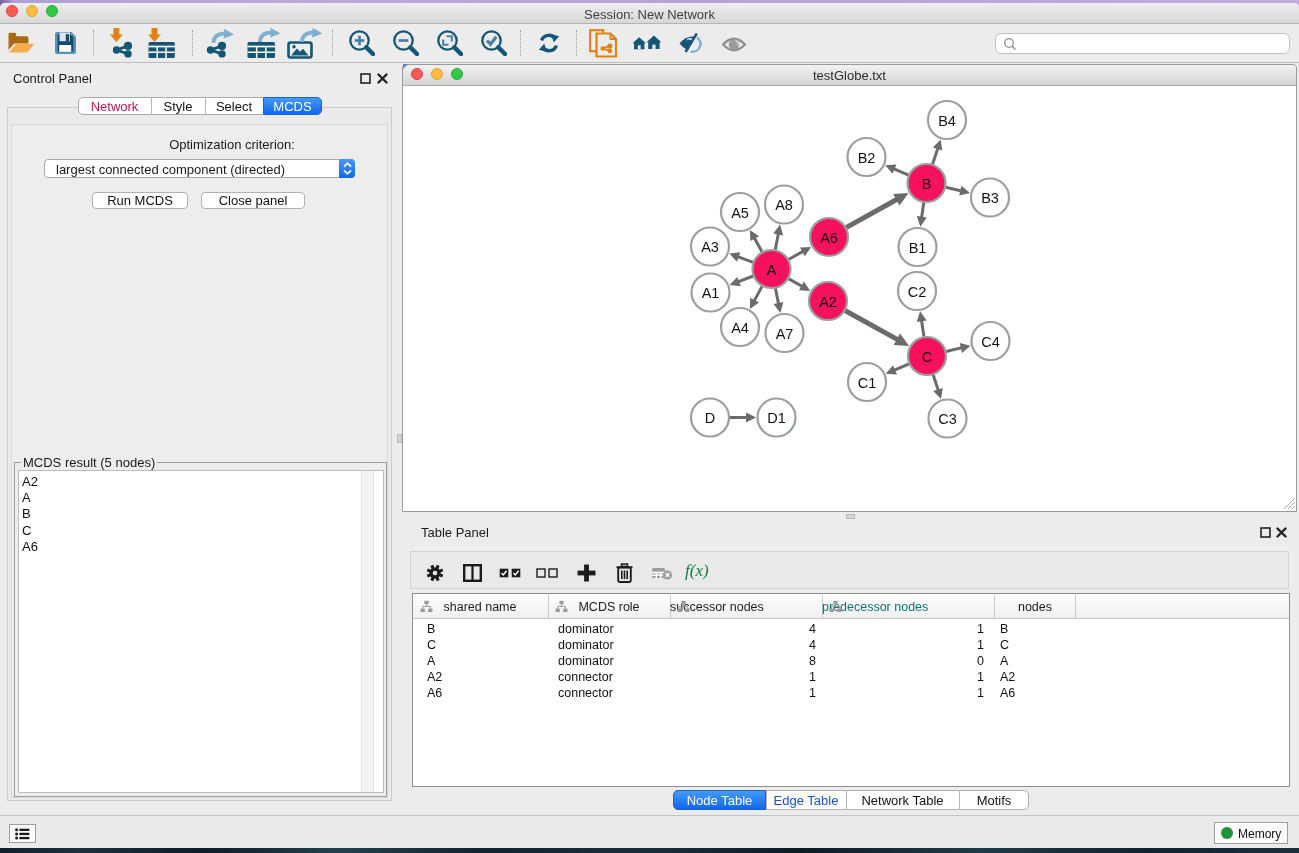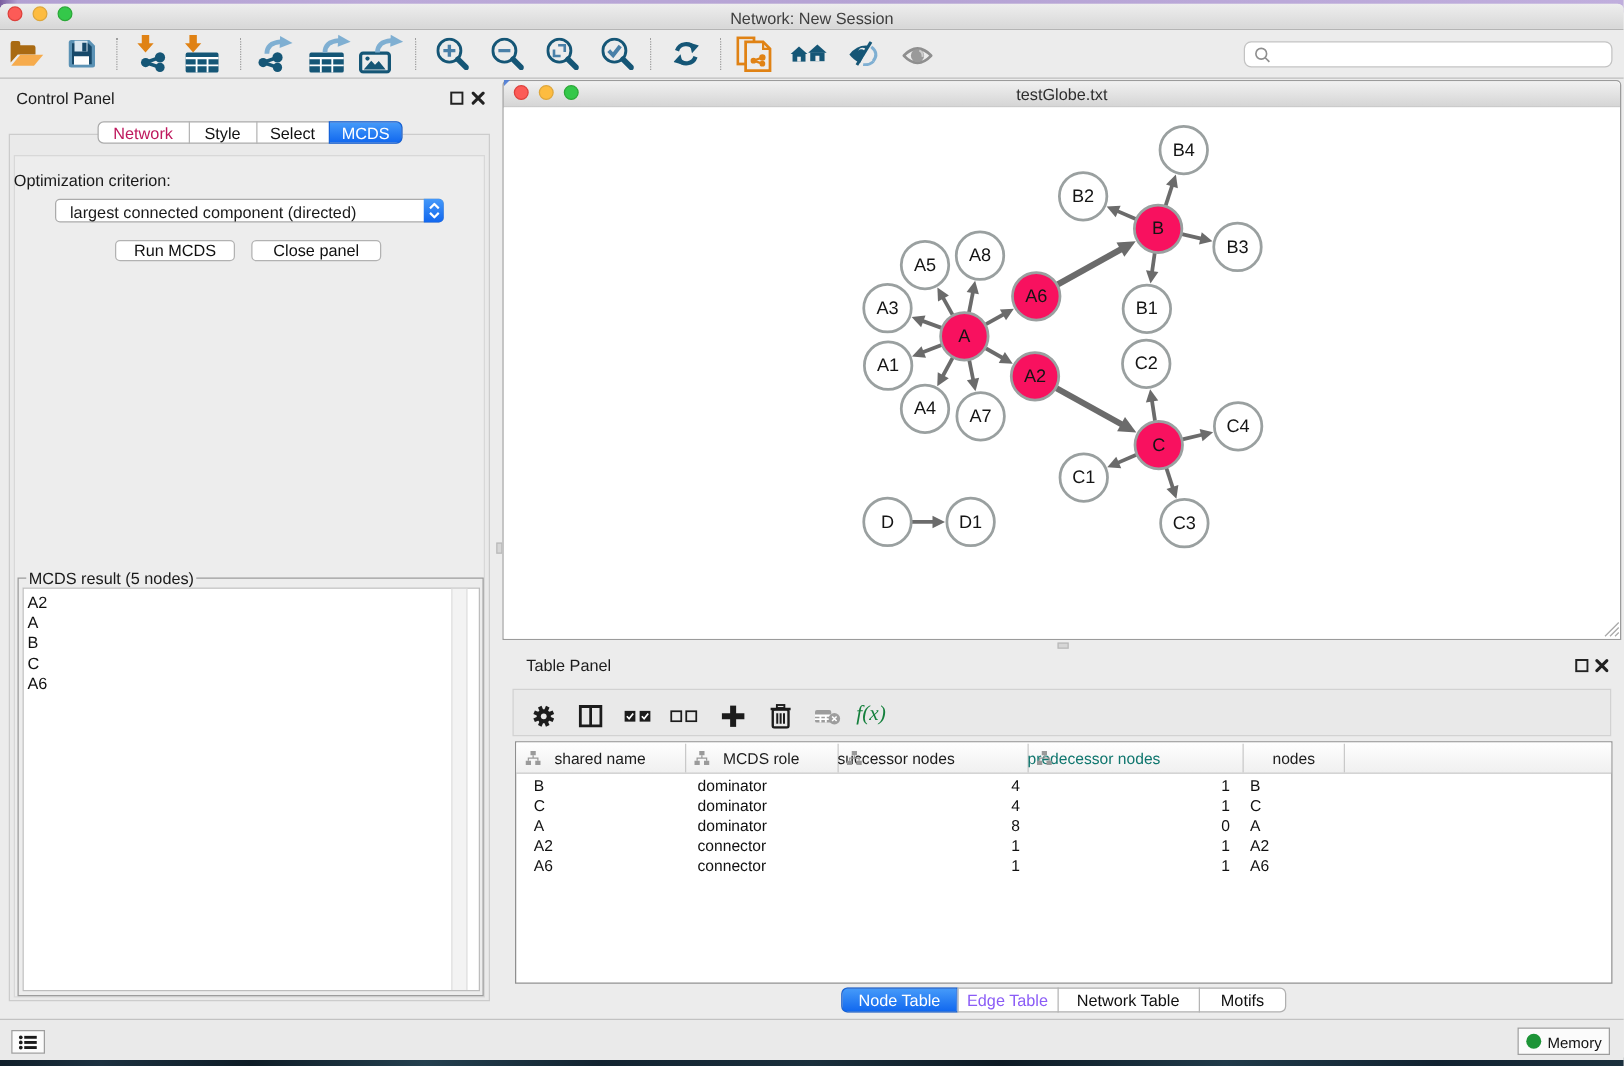--- a/index.html
+++ b/index.html
@@ -6,21 +6,21 @@
 .abs { position:absolute; }
 .tsep { position:absolute; top:30px; height:26px; width:0; border-left:1px dotted #9e9e9e; }
 </style></head><body>
 
 <div class="abs" style="left:0;top:0;width:1299px;height:10px;background:linear-gradient(90deg,#7a5d9d 0px,#b2a0d2 14px,#bcaad9 300px,#b5a3d4 700px,#c0aedd 1299px);"></div>
 <div class="abs" style="left:0;top:846px;width:1299px;height:7px;background:linear-gradient(90deg,#101f2a,#1c3140 80px,#0e1c26 200px,#24404f 340px,#122330 480px,#1a2f3c 650px,#0d1a24 800px,#203a49 980px,#112230 1150px,#1b303d 1299px);"></div>
 
 <div class="abs" style="left:0;top:3px;width:1299px;height:845px;background:#ececec;border-radius:5px 5px 0 0;"></div>
 
 <div class="abs" style="left:0;top:3px;width:1299px;height:21px;background:linear-gradient(180deg,#eeeeee,#d7d7d7);border-bottom:1px solid #b4b4b4;border-radius:5px 5px 0 0;"></div>
-<div class="abs" style="left:0;top:7px;width:1299px;text-align:center;font-size:13px;color:#3e3e3e;">Network: New Session</div>
+<div class="abs" style="left:0;top:7px;width:1299px;text-align:center;font-size:13px;color:#3e3e3e;">Session: New Network</div>
 <div class="abs" style="left:6px;top:5px;width:12px;height:12px;border-radius:6px;background:#fc5b57;border:1px solid #dd403b;"></div>
 <div class="abs" style="left:26px;top:5px;width:12px;height:12px;border-radius:6px;background:#fdbc40;border:1px solid #dea63a;"></div>
 <div class="abs" style="left:46px;top:5px;width:12px;height:12px;border-radius:6px;background:#34c84a;border:1px solid #2aa837;"></div>
 
 <div class="abs" style="left:0;top:24px;width:1299px;height:39px;background:#ececec;border-bottom:1px solid #bdbdbd;"></div>
 <svg style="position:absolute;left:8px;top:32px" width="28" height="22" viewBox="0 0 28 22">
     <path d="M0.5 18 L0.5 2.6 Q0.5 0.8 2.3 0.8 L6.6 0.8 Q8.2 0.8 8.2 2.6 L8.2 4.2 L18.6 4.2 Q20.4 4.2 20.4 6 L20.4 11.6 L6.2 11.6 L0.5 18 Z" fill="#a96a12"></path>
     <path d="M1 20.6 L8.2 11.7 L26.6 11.7 L19.2 20.6 Z" fill="#f6ab4c"></path>
   </svg>
 <svg style="position:absolute;left:54px;top:31px" width="23" height="24" viewBox="0 0 23 24">
@@ -160,21 +160,21 @@
 
 <div class="abs" style="left:78px;top:97px;width:244px;height:18px;background:#fff;border:1px solid #ababab;border-radius:5px;"></div>
 <div class="abs" style="left:263px;top:97px;width:59px;height:18px;background:linear-gradient(180deg,#459af9,#1168ef);border:1px solid #1663d9;border-radius:0 5px 5px 0;"></div>
 <div class="abs" style="left:151px;top:97px;width:1px;height:18px;background:#b5b5b5;"></div>
 <div class="abs" style="left:205px;top:97px;width:1px;height:18px;background:#b5b5b5;"></div>
 <div class="abs" style="left:78px;top:99px;width:73px;height:16px;text-align:center;font-size:13px;color:#be185d;">Network</div>
 <div class="abs" style="left:151px;top:99px;width:54px;height:16px;text-align:center;font-size:13px;color:#111;">Style</div>
 <div class="abs" style="left:205px;top:99px;width:58px;height:16px;text-align:center;font-size:13px;color:#111;">Select</div>
 <div class="abs" style="left:263px;top:99px;width:59px;height:16px;text-align:center;font-size:13px;color:#fff;">MCDS</div>
 
-<div class="abs" style="left:11px;top:137px;width:442px;text-align:left;font-size:13px;color:#1a1a1a;">Optimization criterion:</div>
+<div class="abs" style="left:11px;top:137px;width:442px;text-align:center;font-size:13px;color:#1a1a1a;">Optimization criterion:</div>
 <div class="abs" style="left:44px;top:159px;width:311px;height:19px;background:#fff;border:1px solid #ababab;border-radius:4px;"></div>
 <div class="abs" style="left:339px;top:159px;width:16px;height:19px;background:linear-gradient(180deg,#4599f9,#1166ee);border-radius:0 4px 4px 0;"></div>
 <svg class="abs" style="left:341.5px;top:162px" width="11" height="13" viewBox="0 0 11 13">
     <path d="M2 4.7 L5.5 1.2 L9 4.7" fill="none" stroke="#fff" stroke-width="1.7"></path>
     <path d="M2 8.3 L5.5 11.8 L9 8.3" fill="none" stroke="#fff" stroke-width="1.7"></path>
   </svg>
 <div class="abs" style="left:56px;top:162px;font-size:13px;color:#1a1a1a;">largest connected component (directed)</div>
 <div class="abs" style="left:92px;top:192px;width:96px;height:17px;background:#fff;border:1px solid #b2b2b2;border-radius:4px;text-align:center;font-size:13px;color:#111;line-height:16px;">Run MCDS</div>
 <div class="abs" style="left:201px;top:192px;width:104px;height:17px;background:#fff;border:1px solid #b2b2b2;border-radius:4px;text-align:center;font-size:13px;color:#111;line-height:16px;">Close panel</div>
 
@@ -400,21 +400,21 @@
 <div class="abs" style="left:558px;top:686px;font-size:12.5px;color:#111;">connector</div>
 <div class="abs" style="left:752px;top:686px;width:64px;text-align:right;font-size:12.5px;color:#111;">1</div>
 <div class="abs" style="left:920px;top:686px;width:64px;text-align:right;font-size:12.5px;color:#111;">1</div>
 <div class="abs" style="left:1000px;top:686px;font-size:12.5px;color:#111;">A6</div>
 <div class="abs" style="left:673px;top:790px;width:356px;height:20px;background:#fff;border:1px solid #b0b0b0;border-radius:5px;"></div>
 <div class="abs" style="left:673px;top:790px;width:93px;height:20px;background:linear-gradient(180deg,#459af9,#1168ef);border:1px solid #1663d9;border-radius:5px 0 0 5px;"></div>
 <div class="abs" style="left:766px;top:790px;width:1px;height:20px;background:#b5b5b5;"></div>
 <div class="abs" style="left:846px;top:790px;width:1px;height:20px;background:#b5b5b5;"></div>
 <div class="abs" style="left:959px;top:790px;width:1px;height:20px;background:#b5b5b5;"></div>
 <div class="abs" style="left:673px;top:793px;width:93px;text-align:center;font-size:13px;color:#fff;">Node Table</div>
-<div class="abs" style="left:766px;top:793px;width:80px;text-align:center;font-size:13px;color:#8b5cf6;">Edge Table</div>
+<div class="abs" style="left:766px;top:793px;width:80px;text-align:center;font-size:13px;color:#1d4ed8;">Edge Table</div>
 <div class="abs" style="left:846px;top:793px;width:113px;text-align:center;font-size:13px;color:#111;">Network Table</div>
 <div class="abs" style="left:959px;top:793px;width:70px;text-align:center;font-size:13px;color:#111;">Motifs</div>
 
 <div class="abs" style="left:0;top:815px;width:1299px;height:33px;background:#eaeaea;border-top:1px solid #c2c2c2;"></div>
 <div class="abs" style="left:9px;top:824px;width:27px;height:19px;background:#fbfbfb;border:1px solid #9e9e9e;"></div>
 <svg class="abs" style="left:15px;top:828px" width="15" height="12" viewBox="0 0 15 12">
     <g fill="#1a1a1a">
       <circle cx="1.6" cy="1.8" r="1.5"></circle>
       <circle cx="1.6" cy="5.9" r="1.5"></circle>
       <circle cx="1.6" cy="10" r="1.5"></circle>

